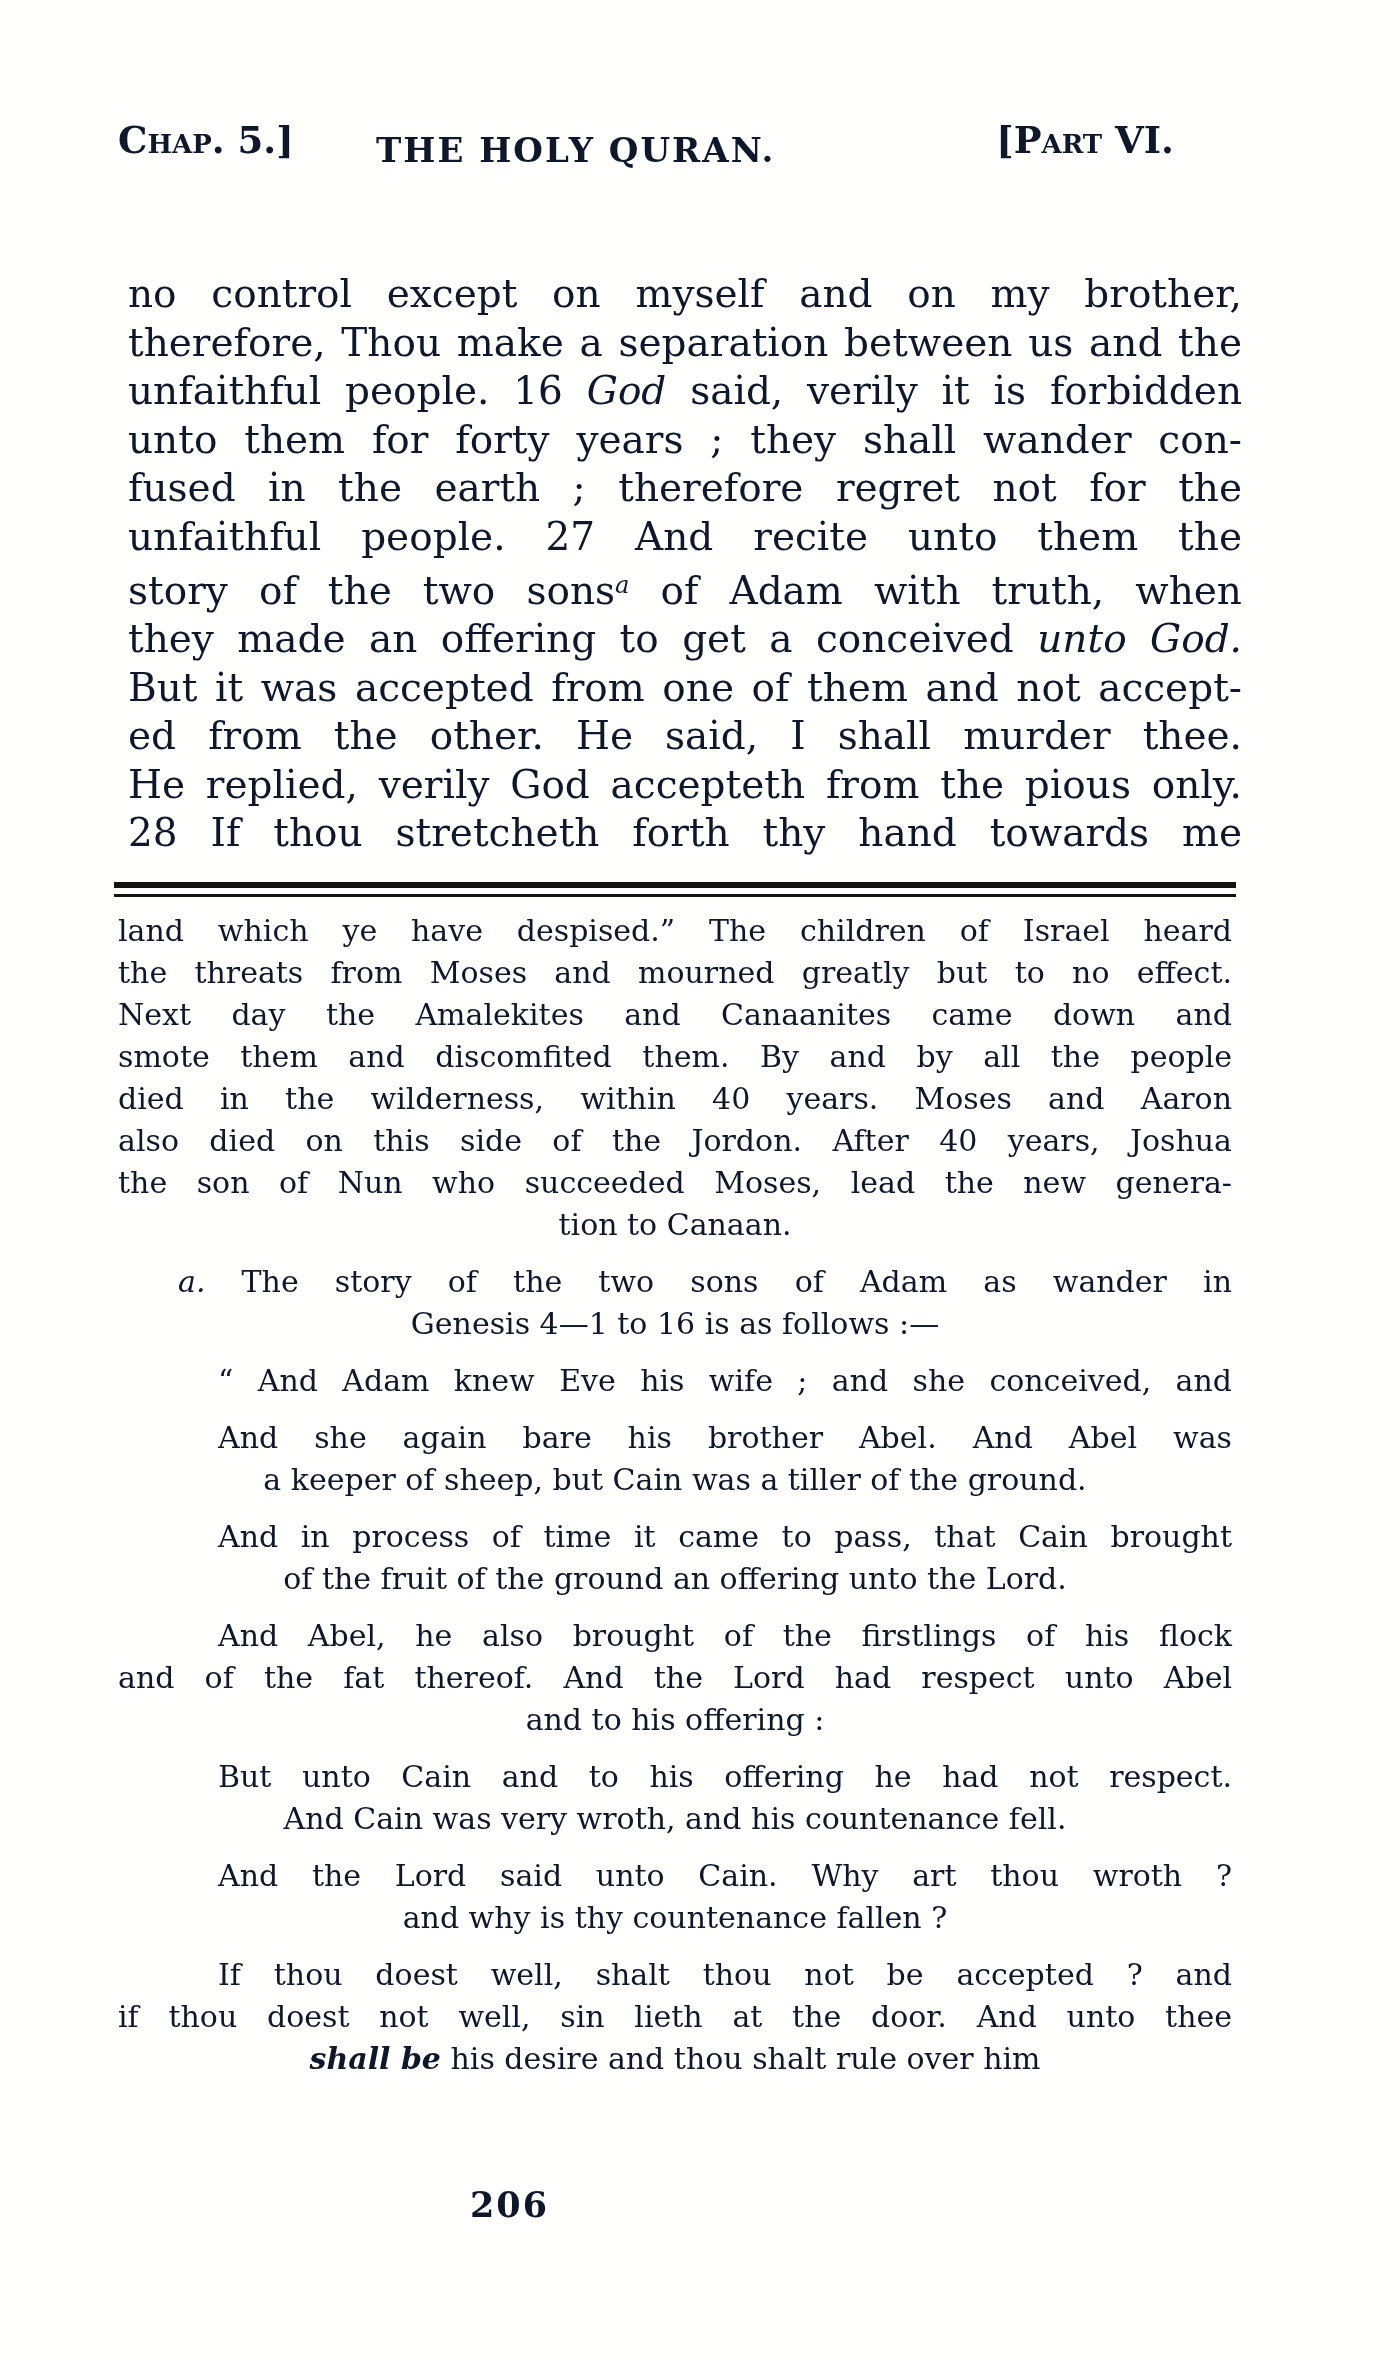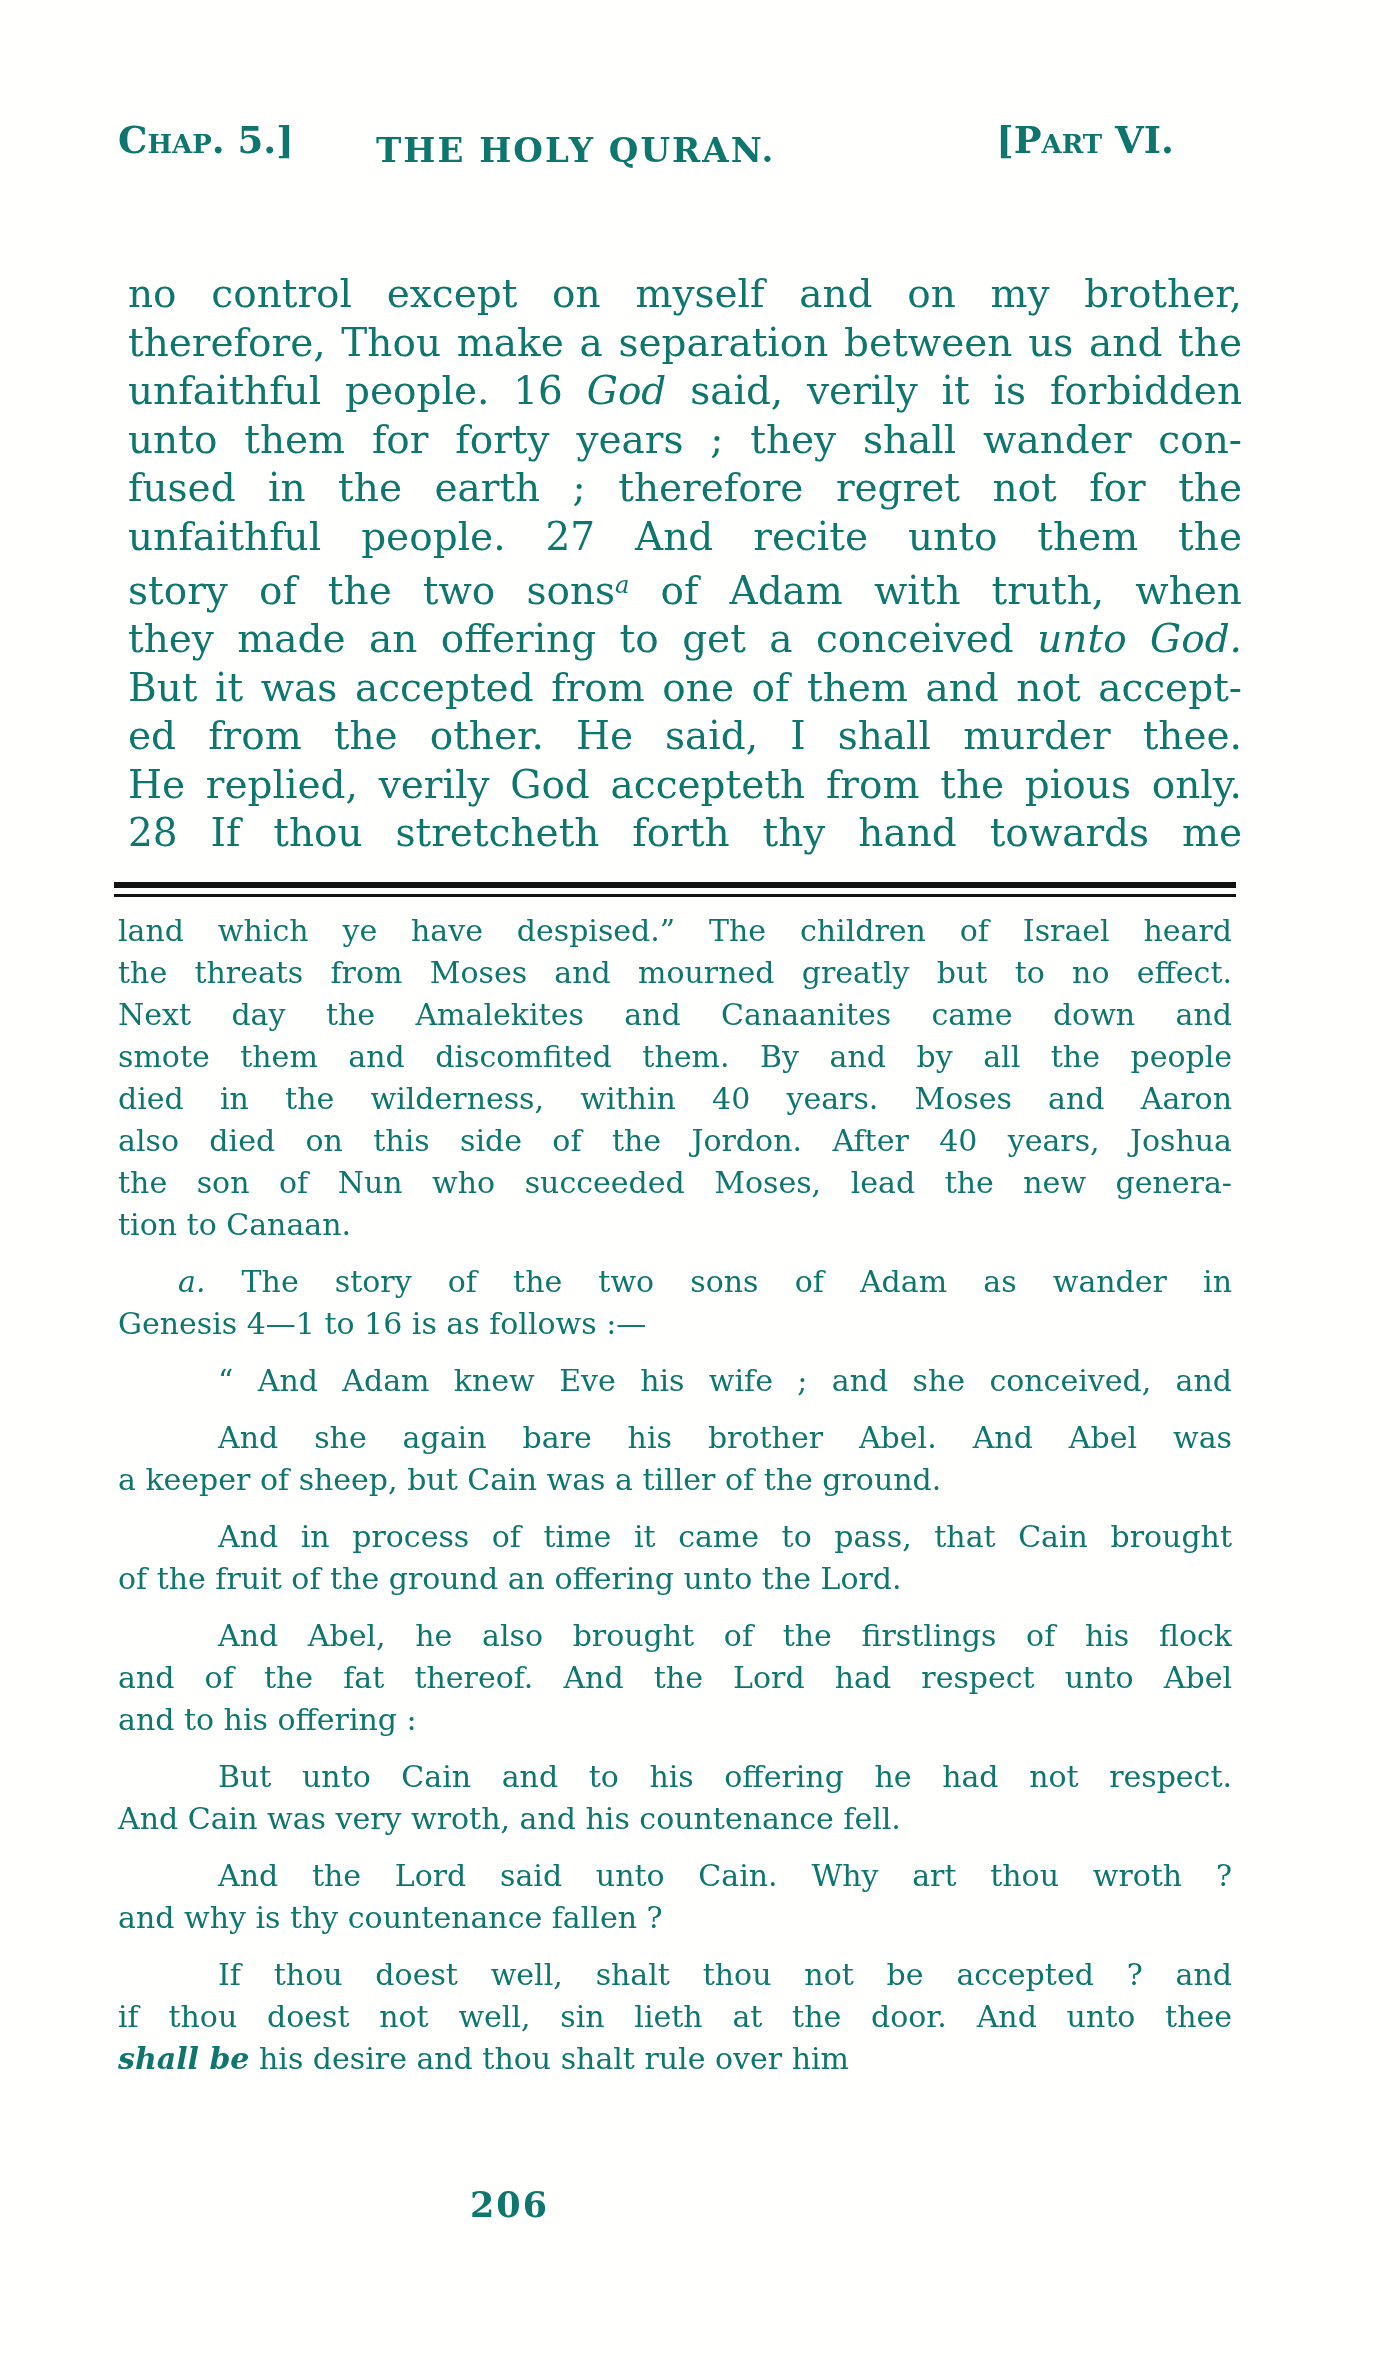--- a/index.html
+++ b/index.html
@@ -1,41 +1,41 @@
 <!DOCTYPE html>
 <html><head>
 <meta charset="utf-8">
 <style>
   html,body { margin:0; padding:0; background:#ffffff; }
   .page {
     position:relative; width:1400px; height:2360px;
     background:#fffffe; overflow:hidden;
     font-family:"DejaVu Serif","Liberation Serif",serif;
-    color:#0f766e;
+    color:#0f172a;
   }
   .header {
     position:absolute; top:118px; left:118px; width:1114px; height:54px;
     font-variant:small-caps; font-weight:bold; font-size:37px;
   }
   .header .h-left  { position:absolute; left:0; top:0; }
   .header .h-center{ position:absolute; left:258px; top:12px; font-size:34px; letter-spacing:2px; }
   .header .h-right { position:absolute; right:58px; top:0; }
   .main {
     position:absolute; top:270px; left:128px; width:1114px;
     font-size:39px;
   }
   .main .line { line-height:48.5px; }
   .foot {
     position:absolute; top:904px; left:118px; width:1114px;
     font-size:30px;
   }
   .foot .para { margin-top:15px; }
   .foot .para:first-child { margin-top:6px; }
   .foot .line { line-height:42px; }
-  .line { text-align:left; }
+  .line { text-align:center; }
   .line.j { text-align:justify; text-align-last:justify; }
   .i   { font-style:italic;margin-top:12px; }
   .bi  { font-style:italic; font-weight:bold; }
   .sup { font-style:italic; font-size:0.62em; vertical-align:0.45em; }
   .ind1 .line:first-child { text-indent:60px; }
   .ind2 .line:first-child { text-indent:100px; }
   .rule { position:absolute; left:114px; width:1122px; background:#14120f; }
   .rule.r1 { top:882px; height:6px; }
   .rule.r2 { top:894px; height:3px; }
   .page-number {

